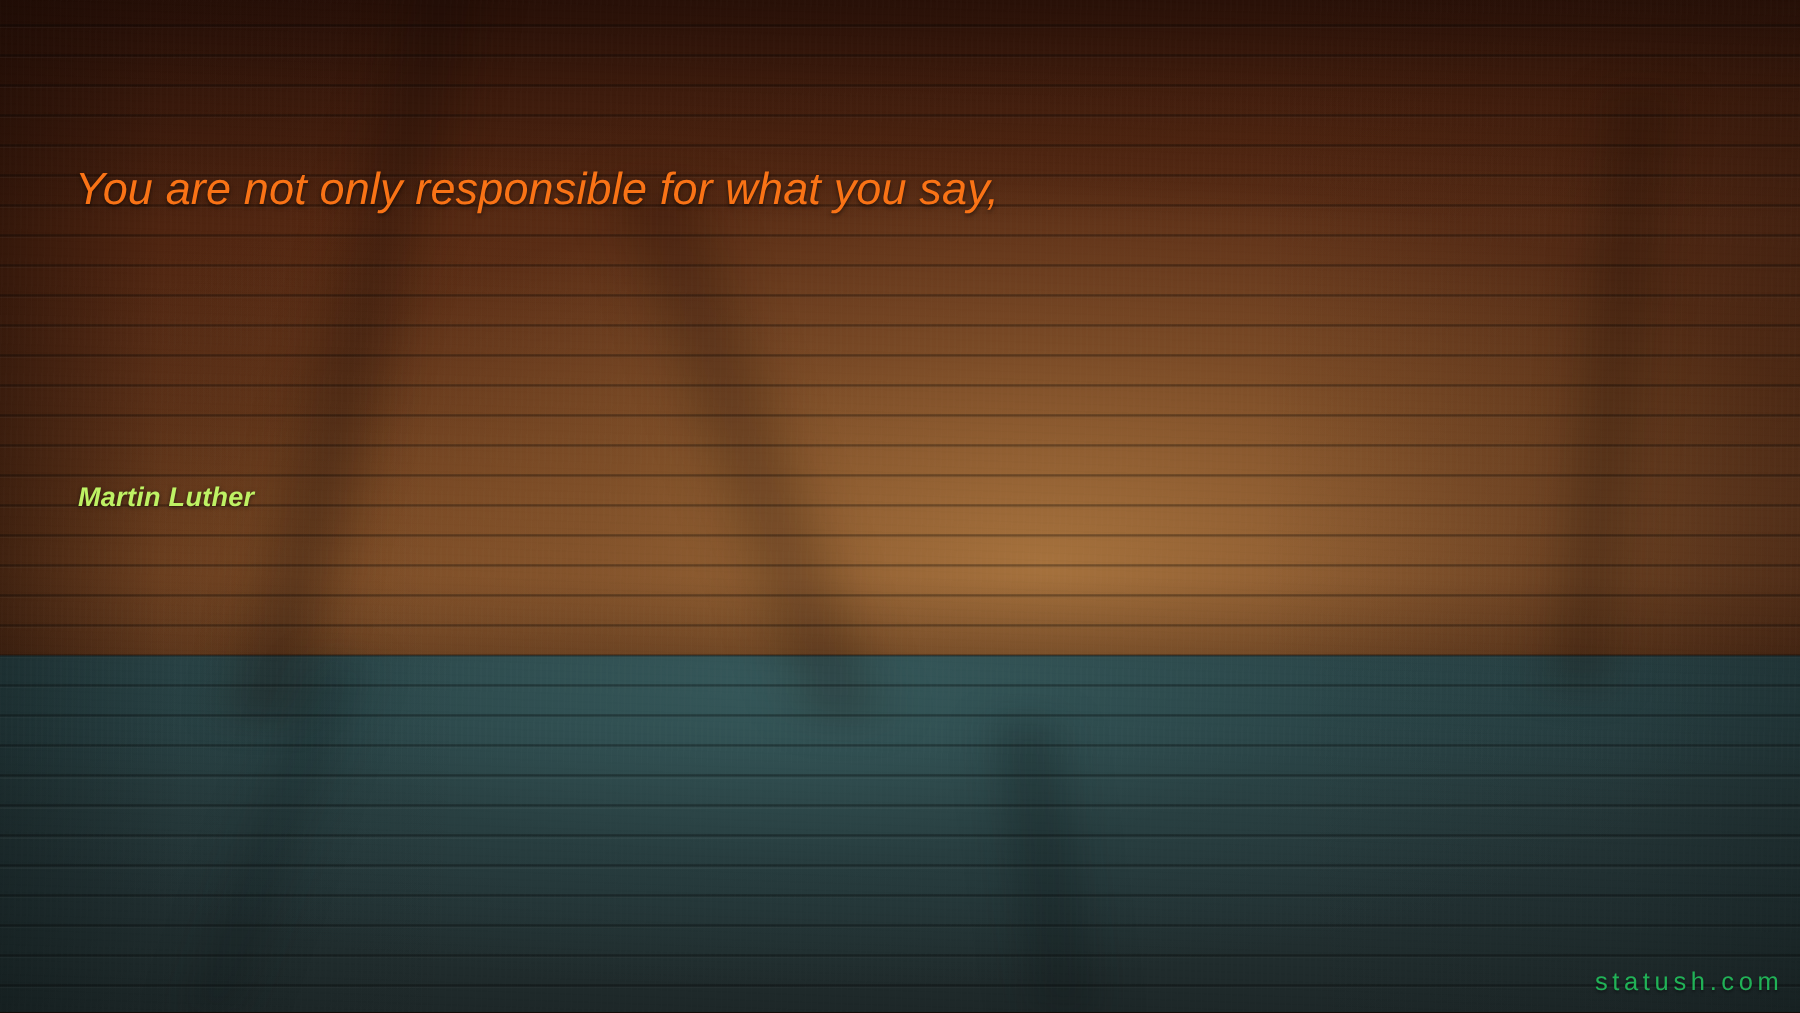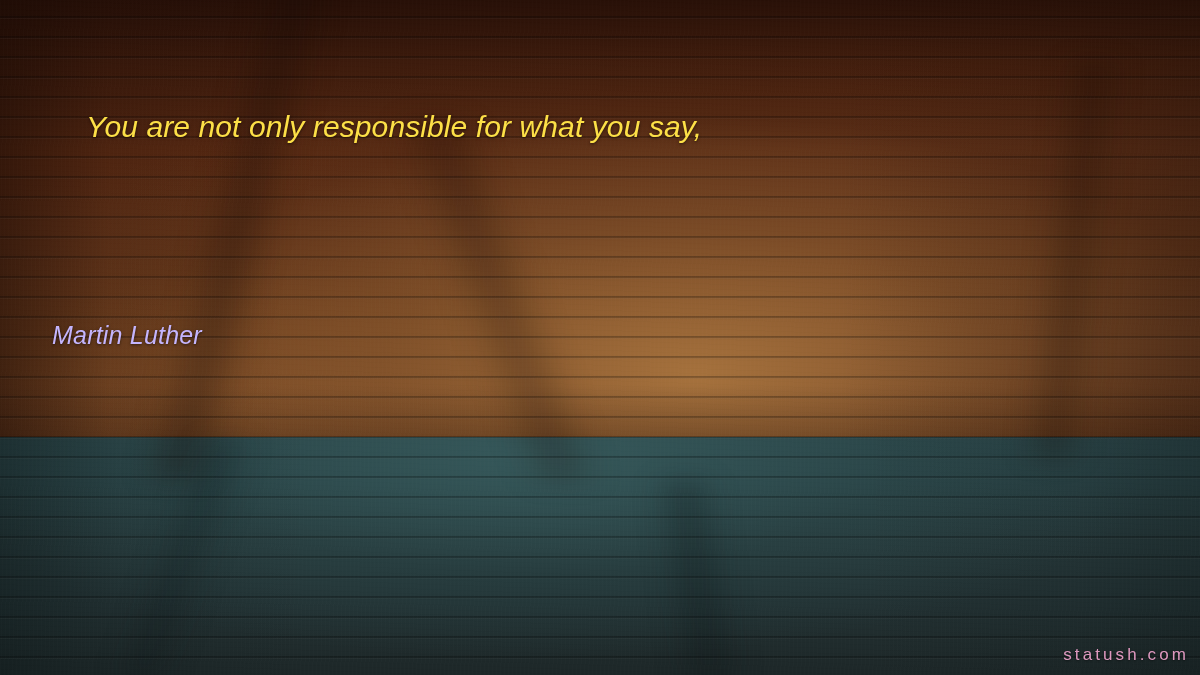--- a/index.html
+++ b/index.html
@@ -201,49 +201,48 @@
   .quote-block {
     position: absolute;
     left: 50px;
     top: 112px;
     width: 1090px;
   }
   .quote-line {
     font-size: 30px;
     font-style: italic;
     font-weight: 400;
-    color: #fde047;
+    color: #f97316;
     line-height: 1;
     letter-spacing: 0.1px;
     white-space: pre;
     text-shadow: 0 1px 3px rgba(0,0,0,0.55);
-    margin-left: 36px;
   }
   .quote-line + .quote-line {
     margin-top: 35px;
   }
   .author {
     position: absolute;
     left: 52px;
     top: 321px;
-    font-size: 25px;
+    font-size: 18px;
     font-style: italic;
-    font-weight: 400;
-    color: #c4b5fd;
+    font-weight: 700;
+    color: #bef264;
     letter-spacing: 0.2px;
     text-shadow: 0 1px 3px rgba(0,0,0,0.55);
   }
   .watermark {
     position: absolute;
     right: 11px;
     top: 645px;
     font-size: 17px;
     font-weight: 400;
     letter-spacing: 3.1px;
-    color: #f9a8d4;
+    color: #22c55e;
     opacity: 0.88;
     text-shadow: 0 1px 2px rgba(0,0,0,0.5);
   }
 </style>
 </head>
 <body>
 
 <div id="card">
 
   <div class="bg-brown"></div>

